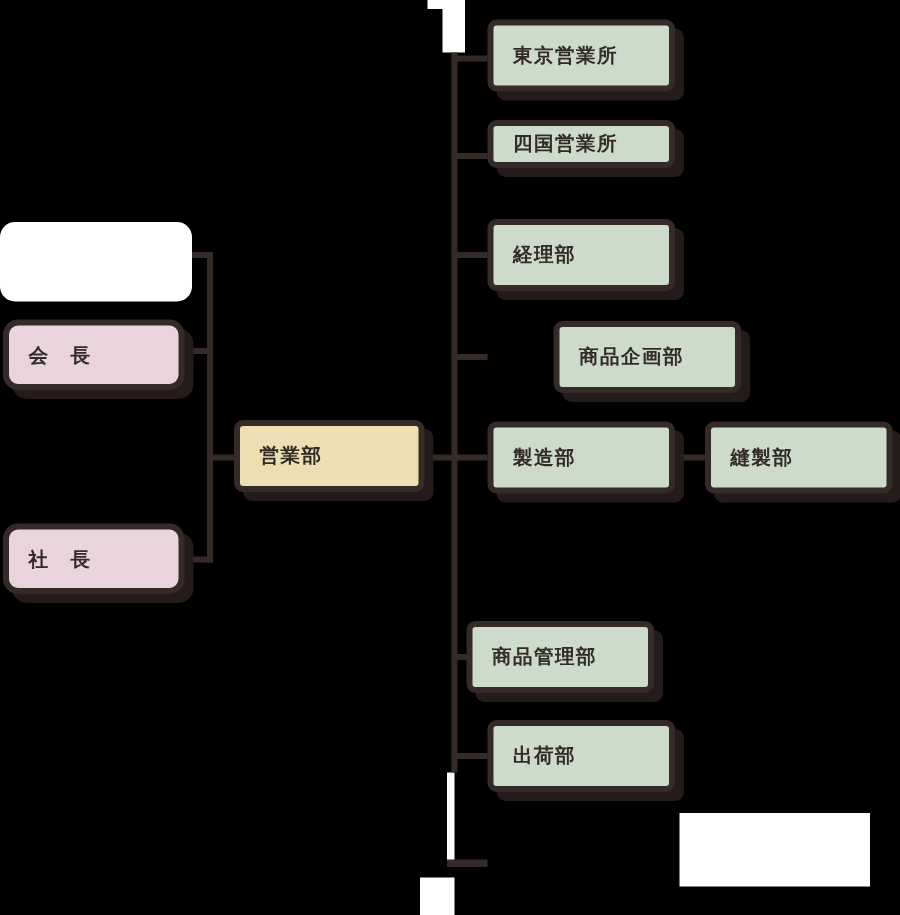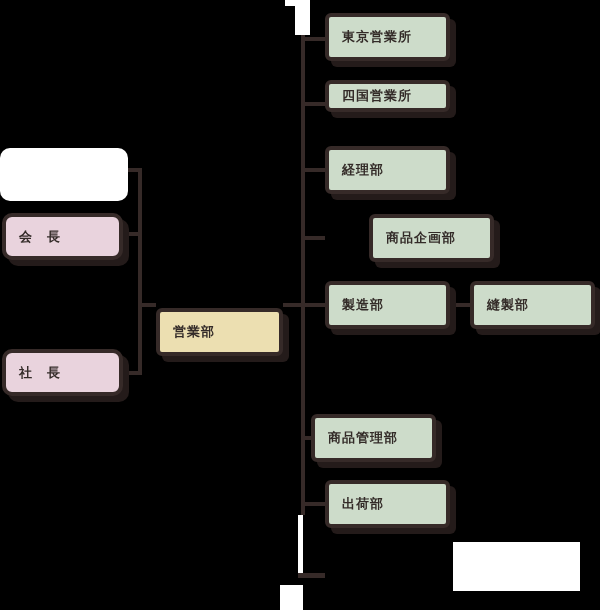--- a/index.html
+++ b/index.html
@@ -13,21 +13,21 @@
     border:4px solid var(--line);
     border-radius:6px;
     display:flex;align-items:center;
     padding-left:13px;
     font-size:13px;font-weight:600;letter-spacing:1px;
     color:var(--text);
     box-shadow:6px 6px 0 0 var(--shadow);
   }
   .green{background:var(--green);}
   .pink{background:var(--pink);border-radius:10px;}
-  .tan{background:var(--tan);margin-top:28px;}
+  .tan{background:var(--tan);}
   .blank{
     position:absolute;background:var(--white);
     border:none;border-radius:10px;box-shadow:none;
   }
   .line{position:absolute;background:var(--line);}
   .white-artifact{position:absolute;background:var(--white);}
 </style>
 </head>
 <body>
 

